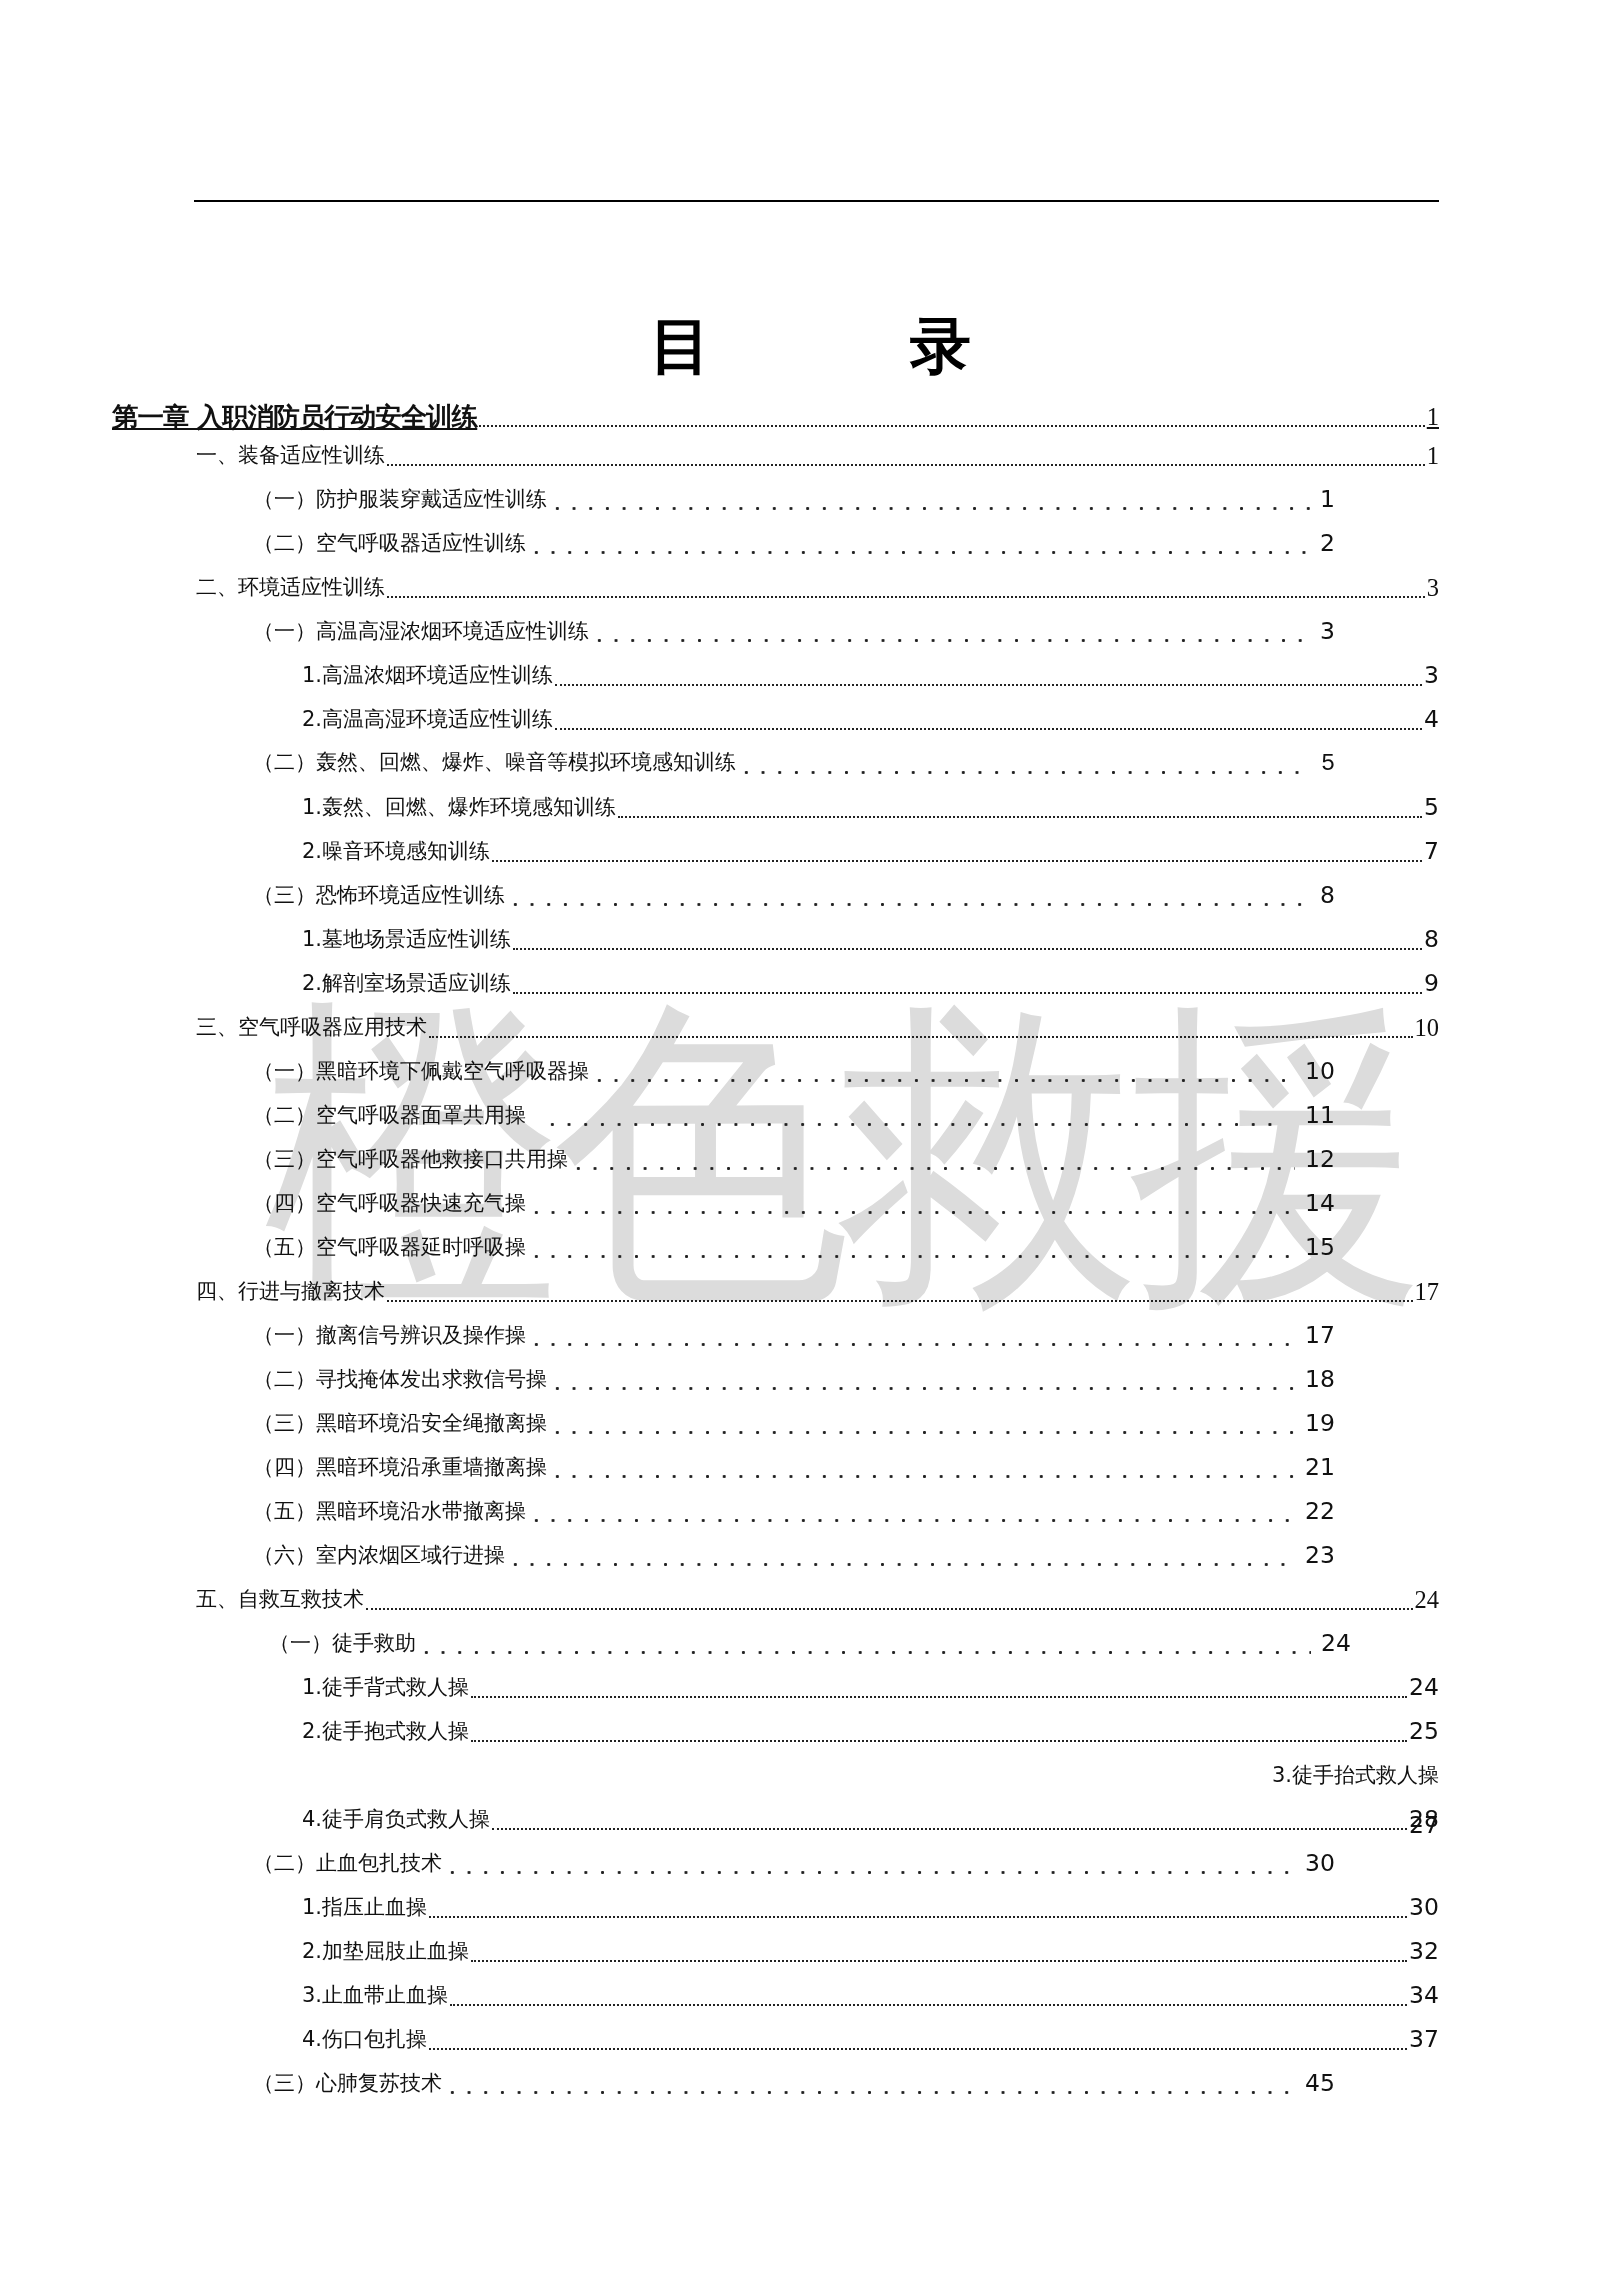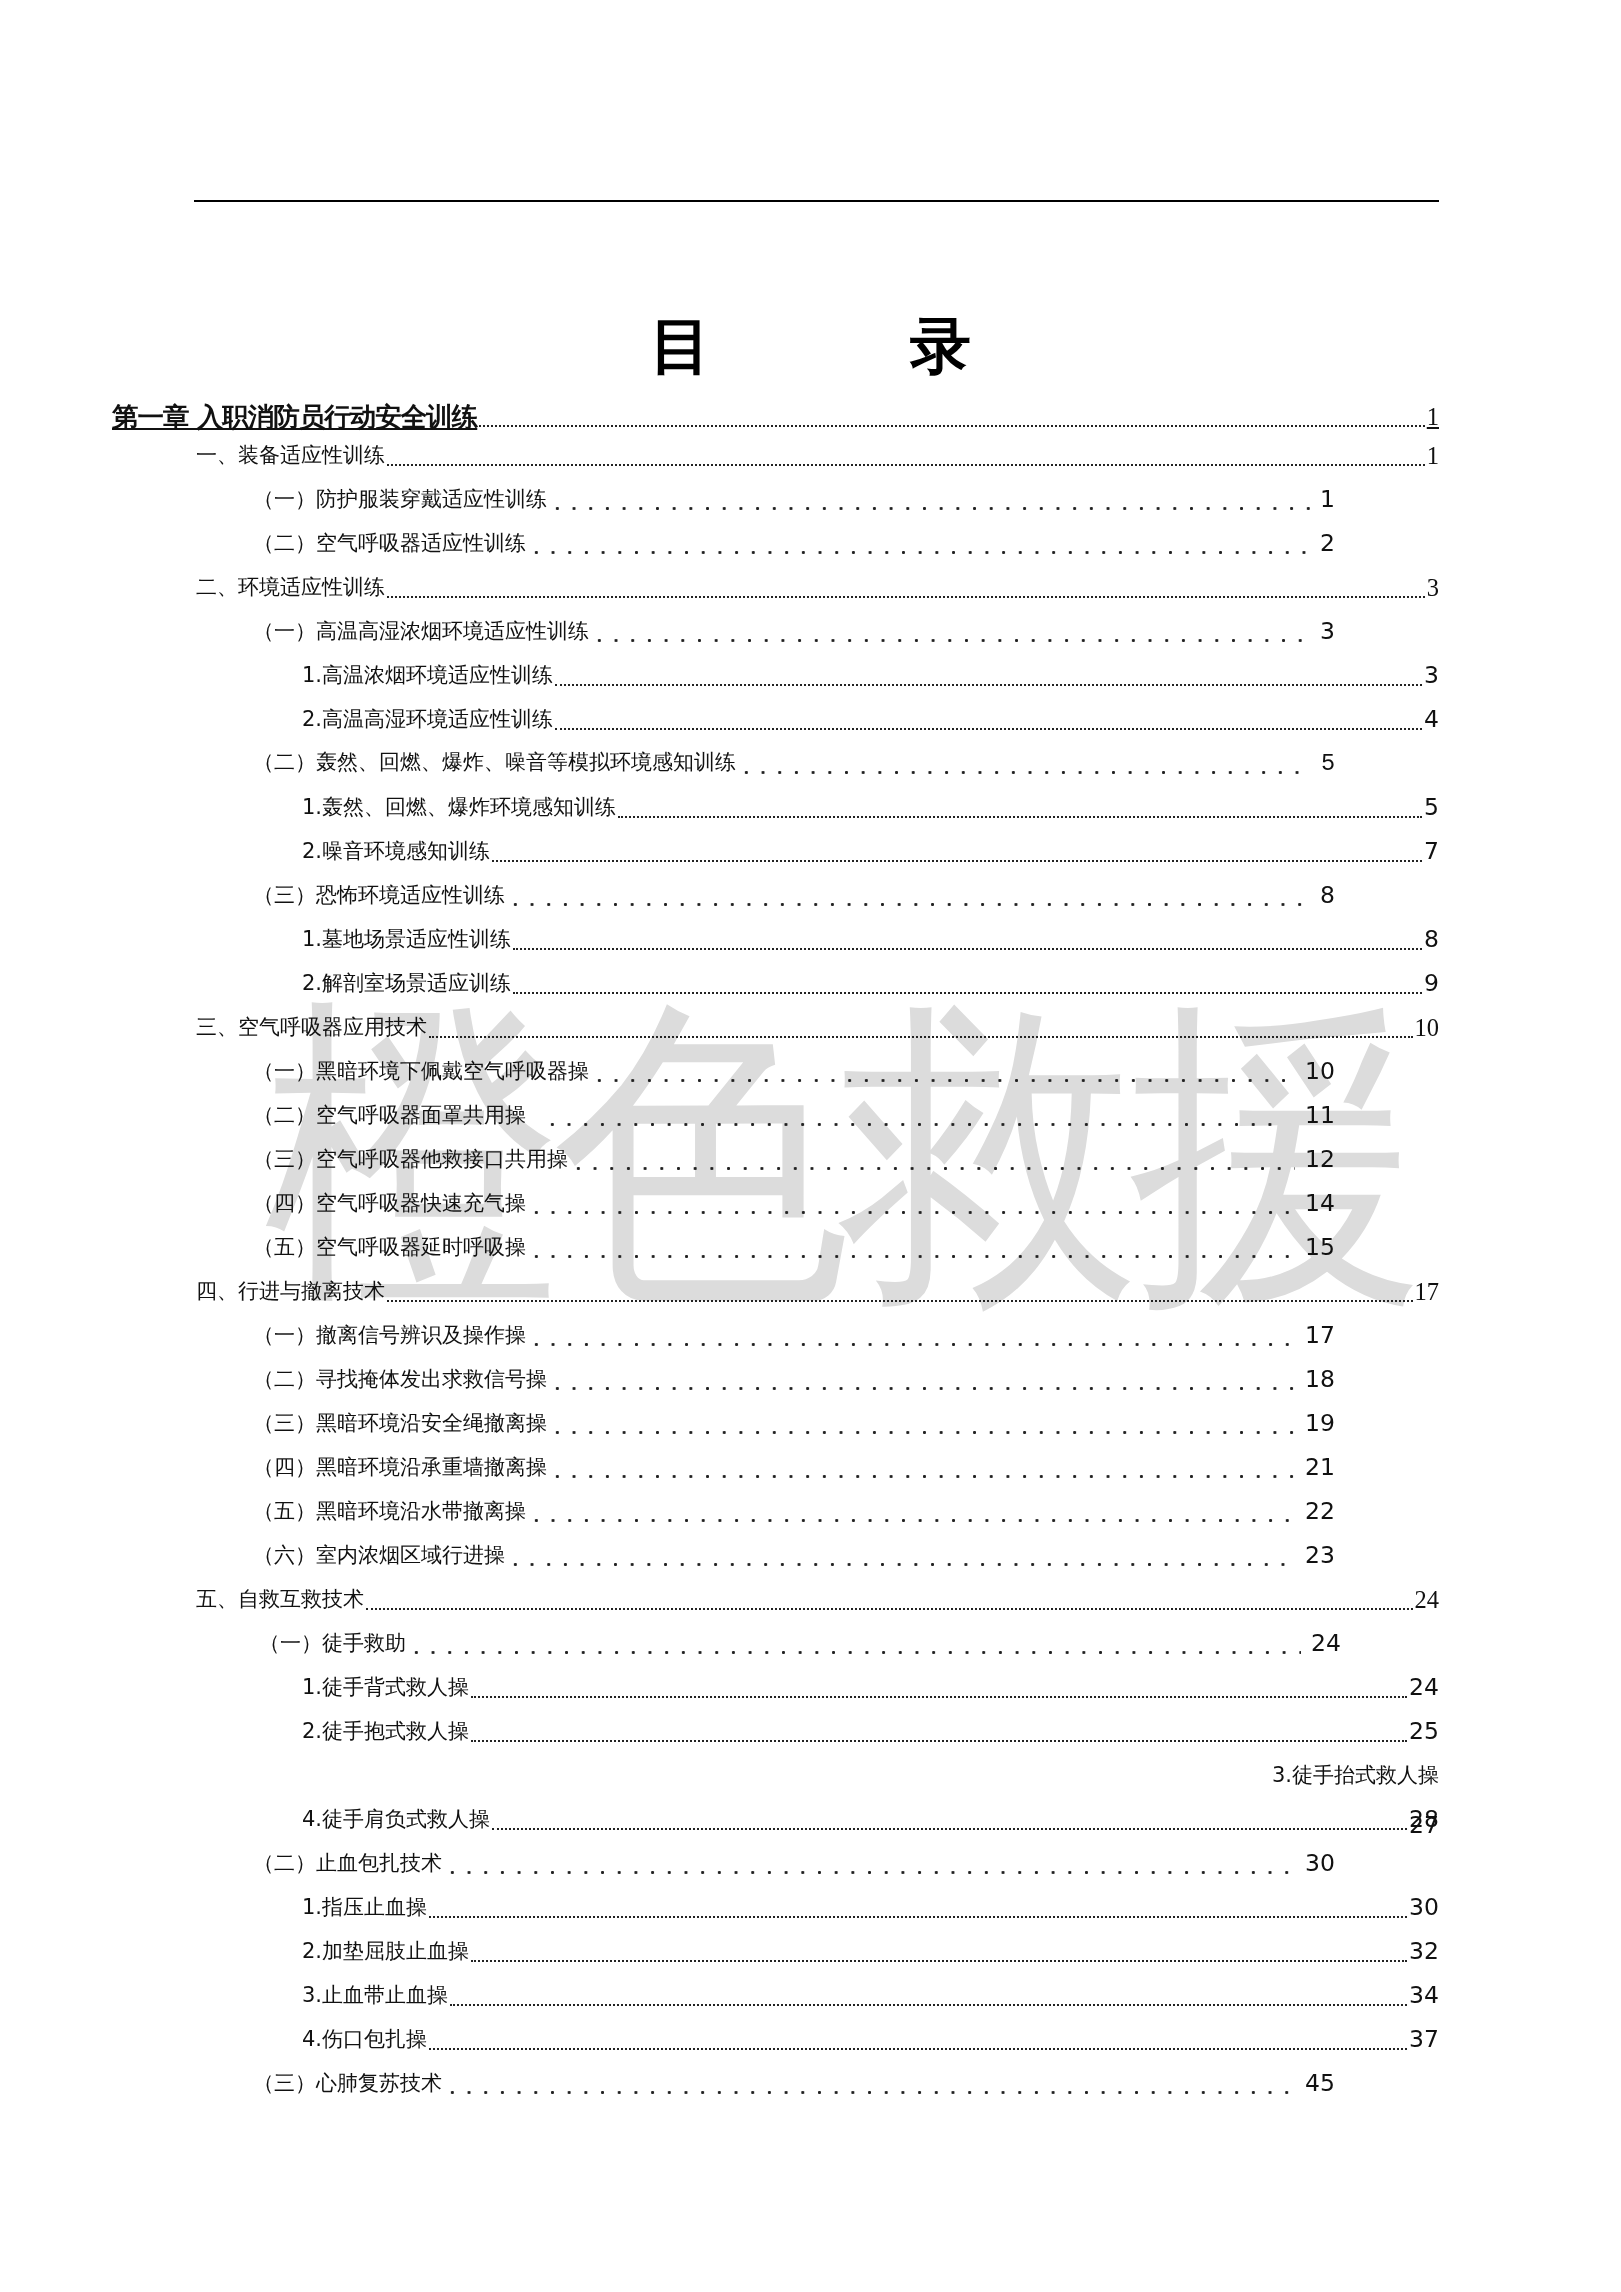--- a/index.html
+++ b/index.html
@@ -167,21 +167,21 @@
     <div class="row lv2" style="left: 253px; width: 1082px; top: 1144px;">
       <span class="label">（六）室内浓烟区域行进操</span>
       <span class="leader"></span>
       <span class="num">23</span>
     </div>
     <div class="row lv1" style="left: 196px; width: 1243px; top: 1188px;">
       <span class="label">五、自救互救技术</span>
       <span class="leader"></span>
       <span class="num">24</span>
     </div>
-    <div class="row lv2" style="left: 259px; width: 1082px; top: 1232px;">
+    <div class="row lv2" style="left: 269px; width: 1082px; top: 1232px;">
       <span class="label">（一）徒手救助</span>
       <span class="leader"></span>
       <span class="num">24</span>
     </div>
     <div class="row lv3" style="left: 302px; width: 1137px; top: 1276px;">
       <span class="label">1.徒手背式救人操</span>
       <span class="leader"></span>
       <span class="num">24</span>
     </div>
     <div class="row lv3" style="left: 302px; width: 1137px; top: 1320px;">

